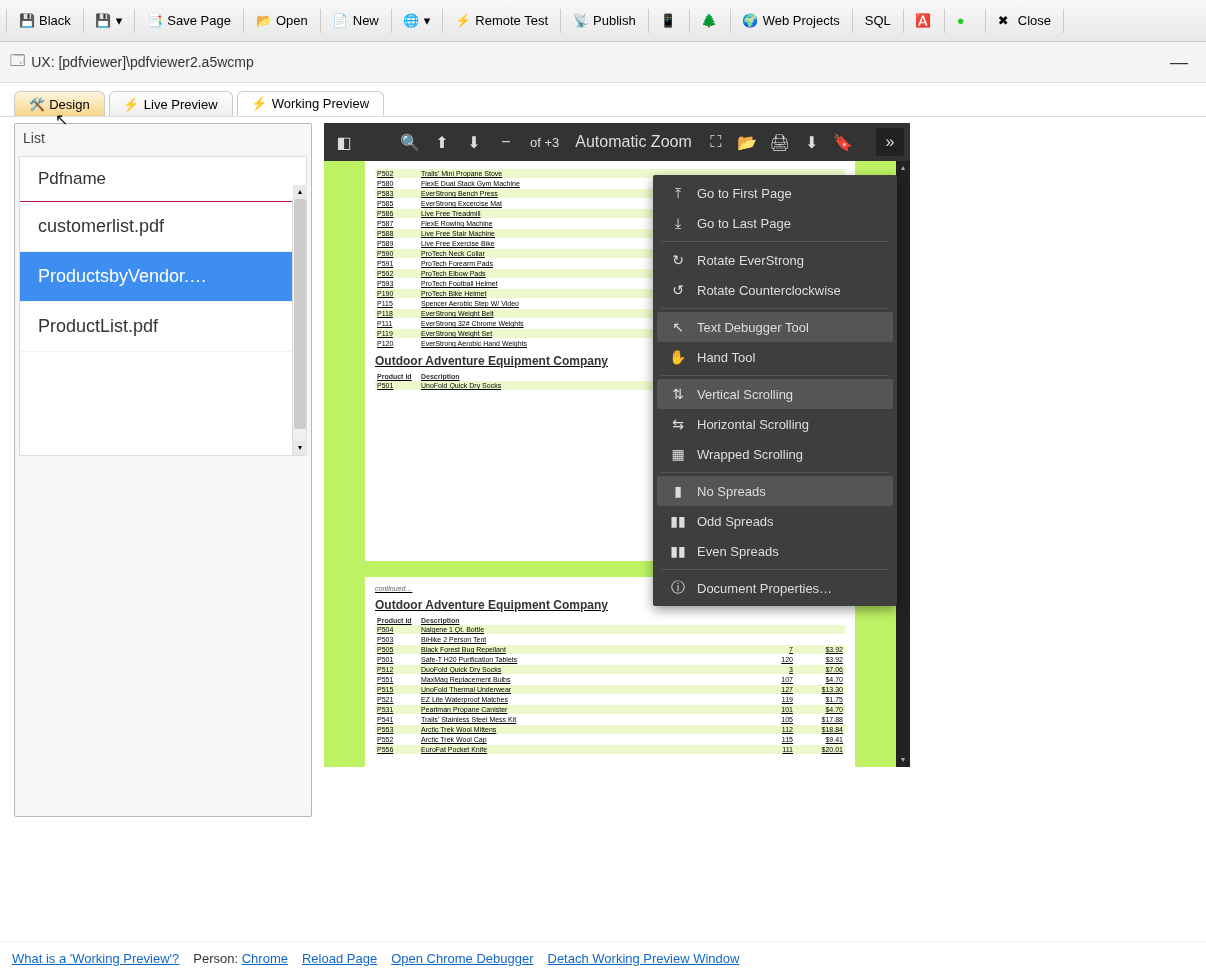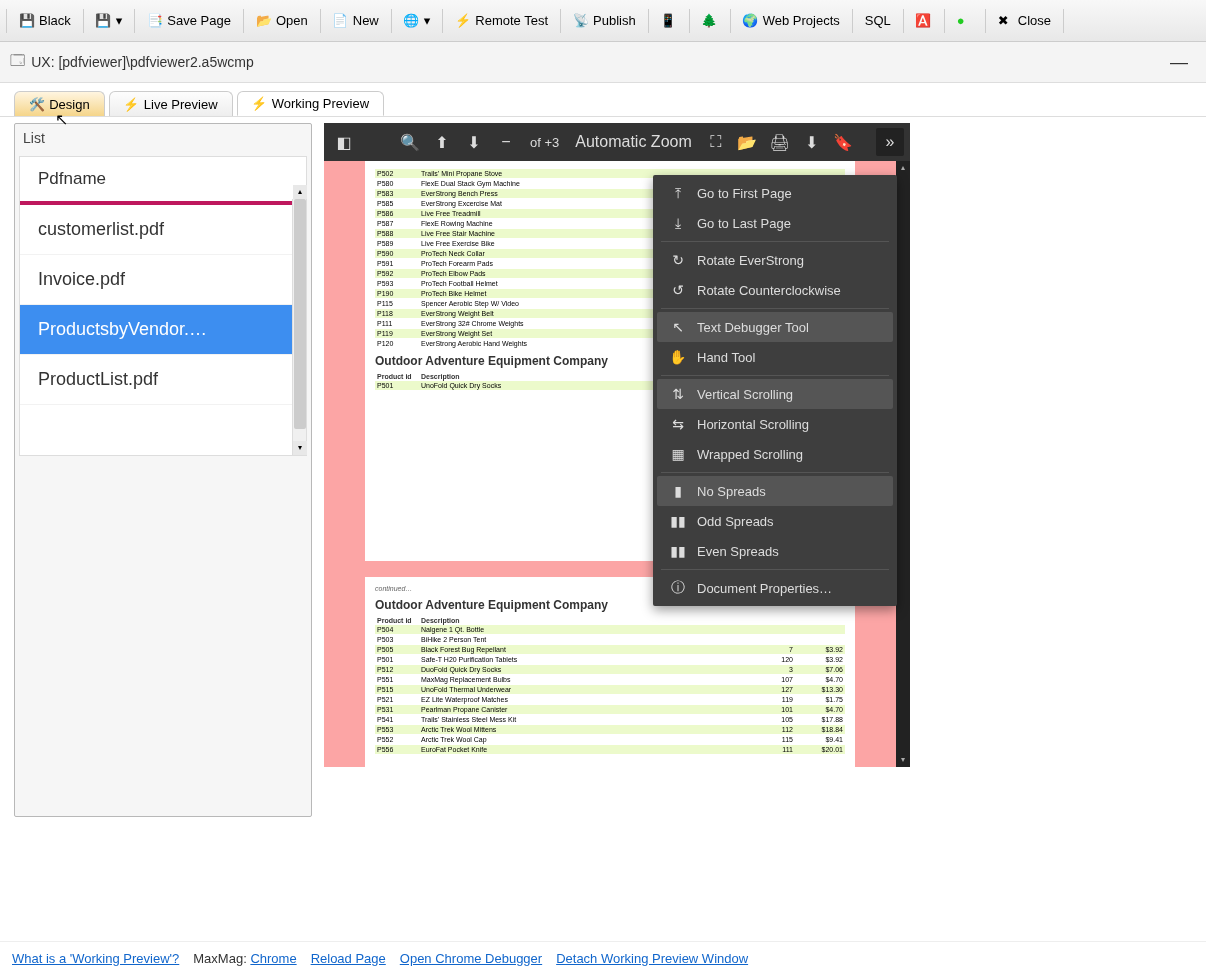--- a/index.html
+++ b/index.html
@@ -15,32 +15,32 @@
     
     .tabs-row { background: #fff; padding: 8px 14px 0; border-bottom: 1px solid #ddd; display: flex; gap: 4px; height: 34px; }
     .tab { display: inline-flex; align-items: center; gap: 4px; padding: 4px 14px; font-size: 13px; border: 1px solid #ccc; border-bottom: none; border-radius: 6px 6px 0 0; background: linear-gradient(#fdfdfd,#eee); cursor: pointer; position: relative; }
     .tab.active { background: #fff; border-bottom: 1px solid #fff; z-index: 2; }
     
     .main-area { display: flex; height: 700px; padding: 6px 0 0 14px; }
     
     .side-panel { width: 298px; border: 1px solid #b8b8b8; background: #f6f6f6; border-radius: 2px; position: relative; }
     .side-panel .list-label { font-size: 14px; color: #444; padding: 6px 8px; }
     .side-box { background: #fff; margin: 4px; border: 1px solid #ddd; height: 300px; position: relative; }
-    .list-header { padding: 12px 18px; font-size: 17px; color: #333; border-bottom: 4px solid #be185d; }
+    .list-header { padding: 12px 18px; font-size: 17px; color: #333; border-bottom: 1px solid #be185d; }
     .list-item { padding: 14px 18px; font-size: 18px; color: #333; border-bottom: 1px solid #f2f2f2; cursor: pointer; white-space: nowrap; overflow: hidden; text-overflow: ellipsis; }
     .list-item.selected { background: #3d8ef0; color: #fff; }
     .scroll-ind { position: absolute; right: 0; top: 42px; bottom: 0; width: 14px; background: #f0f0f0; border-left: 1px solid #ddd; }
     .scroll-thumb { position: absolute; top: 0; width: 12px; left: 1px; height: 230px; background: #ccc; border-radius: 2px; }
     .scroll-btn { position: absolute; width: 14px; height: 14px; background: #e8e8e8; font-size: 8px; text-align: center; line-height: 14px; cursor: pointer; }
     
     .pdf-area { margin-left: 12px; width: 586px; height: 644px; background: #474747; position: relative; }
     .pdf-toolbar { height: 38px; background: #333; display: flex; align-items: center; padding: 0 6px; gap: 4px; }
     .pdf-tb-btn { width: 28px; height: 28px; display: flex; align-items: center; justify-content: center; color: #ddd; cursor: pointer; border-radius: 2px; }
     .pdf-zoom { color: #ddd; font-size: 16px; padding: 0 6px; }
-    .pdf-pages { position: absolute; top: 38px; left: 0; right: 14px; bottom: 0; overflow: hidden; background: #fca5a5; }
+    .pdf-pages { position: absolute; top: 38px; left: 0; right: 14px; bottom: 0; overflow: hidden; background: #bef264; text-decoration: underline; }
     .pdf-page { background: #fff; margin: 0 auto 16px; width: 490px; padding: 8px 10px; }
     .pdf-page.p1 { height: 400px; }
     .pdf-page.p2 { height: 210px; }
     .section-title { font-size: 12px; font-weight: bold; color: #333; margin: 6px 0 4px; }
     .mini-table { width: 100%; font-size: 7px; }
     .mini-table .hr { display: flex; font-weight: bold; padding: 1px 2px; color: #333; }
     .mini-table .rw { display: flex; padding: 1px 2px; background: #ecfacb; margin-bottom: 1px; }
     .mini-table .rw.alt { background: #fff; }
     .mini-table .c1 { width: 44px; }
     .mini-table .c2 { flex: 1; }
@@ -160,21 +160,20 @@
 
 <div class="cursor-overlay">↖</div>
 
 <div class="main-area">
   <div class="side-panel">
     <div class="list-label">List</div>
     <div class="side-box">
       <div class="list-header">Pdfname</div>
       <div id="list-items">
           <div class="list-item">customerlist.pdf</div>
-          <div class="list-item">Invoice.pdf</div>
           <div class="list-item selected">ProductsbyVendor.…</div>
           <div class="list-item">ProductList.pdf</div>
         </div>
       <div class="scroll-ind">
         <div class="scroll-btn" style="top:-14px">▴</div>
         <div class="scroll-thumb"></div>
         <div class="scroll-btn" style="bottom:0">▾</div>
       </div>
     </div>
   </div>
@@ -454,17 +453,17 @@
   <div id="ctx-g6">
       <div class="ctx-item">
         <span class="ctx-icon">ⓘ</span>
         <span>Document Properties…</span>
       </div>
     </div>
 </div>
 
 <div class="footer">
   <a>What is a 'Working Preview'?</a>
-  <span><span class="lbl">MaxMag:</span> <a>Chrome</a></span>
+  <span><span class="lbl">Person:</span> <a>Chrome</a></span>
   <a>Reload Page</a>
   <a>Open Chrome Debugger</a>
   <a>Detach Working Preview Window</a>
 </div>
 
 </body></html>

